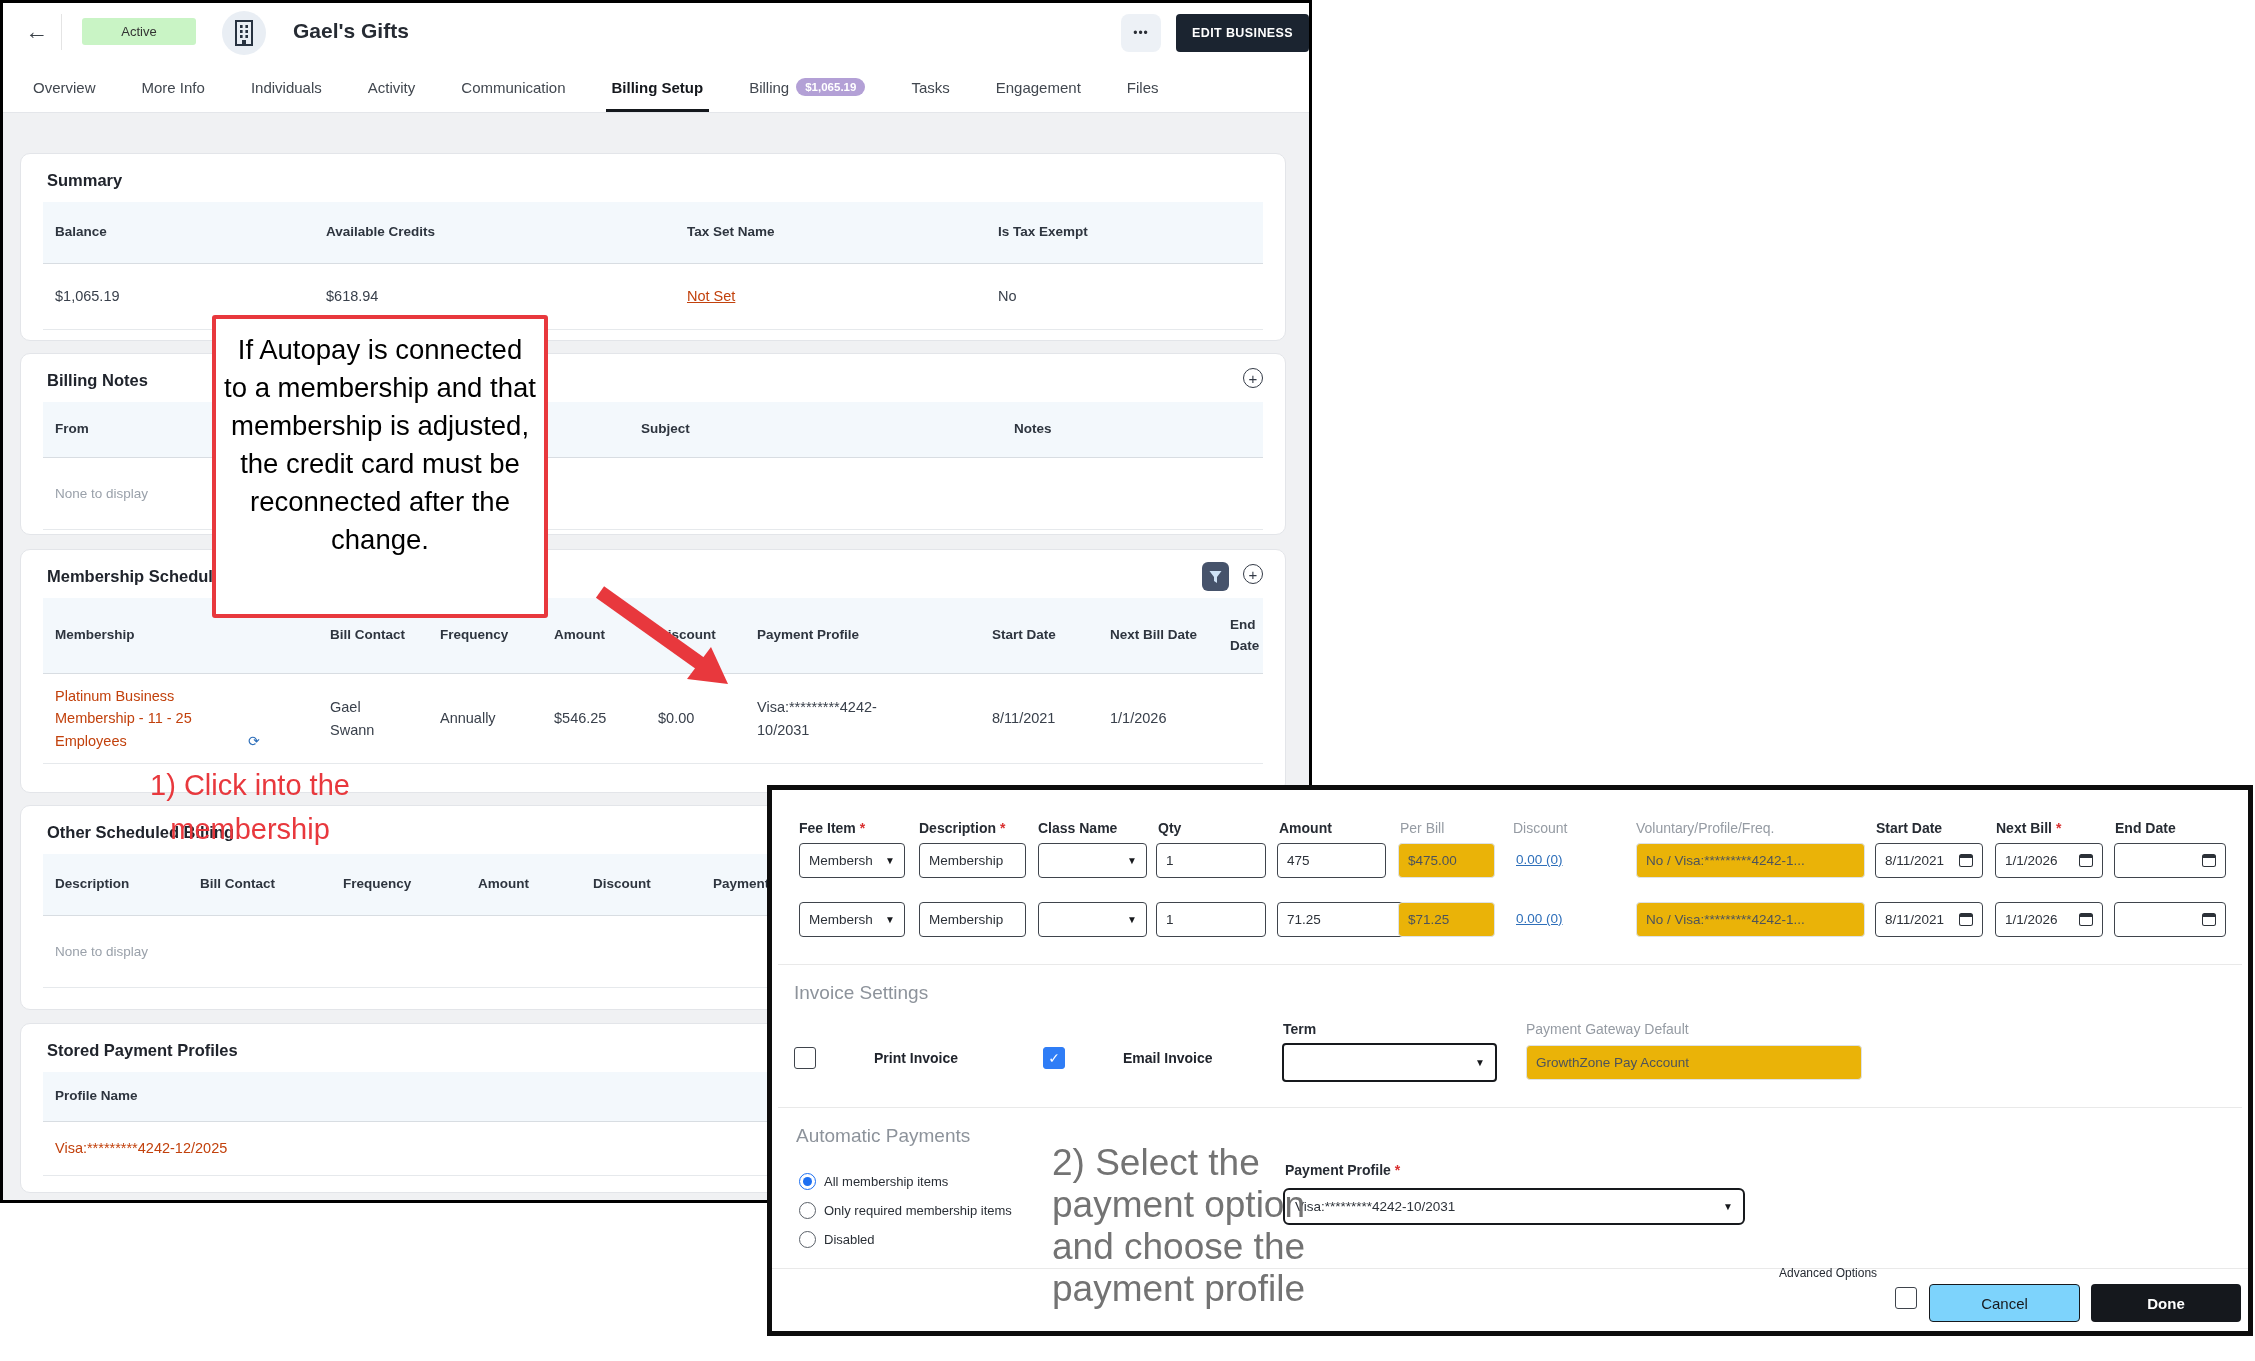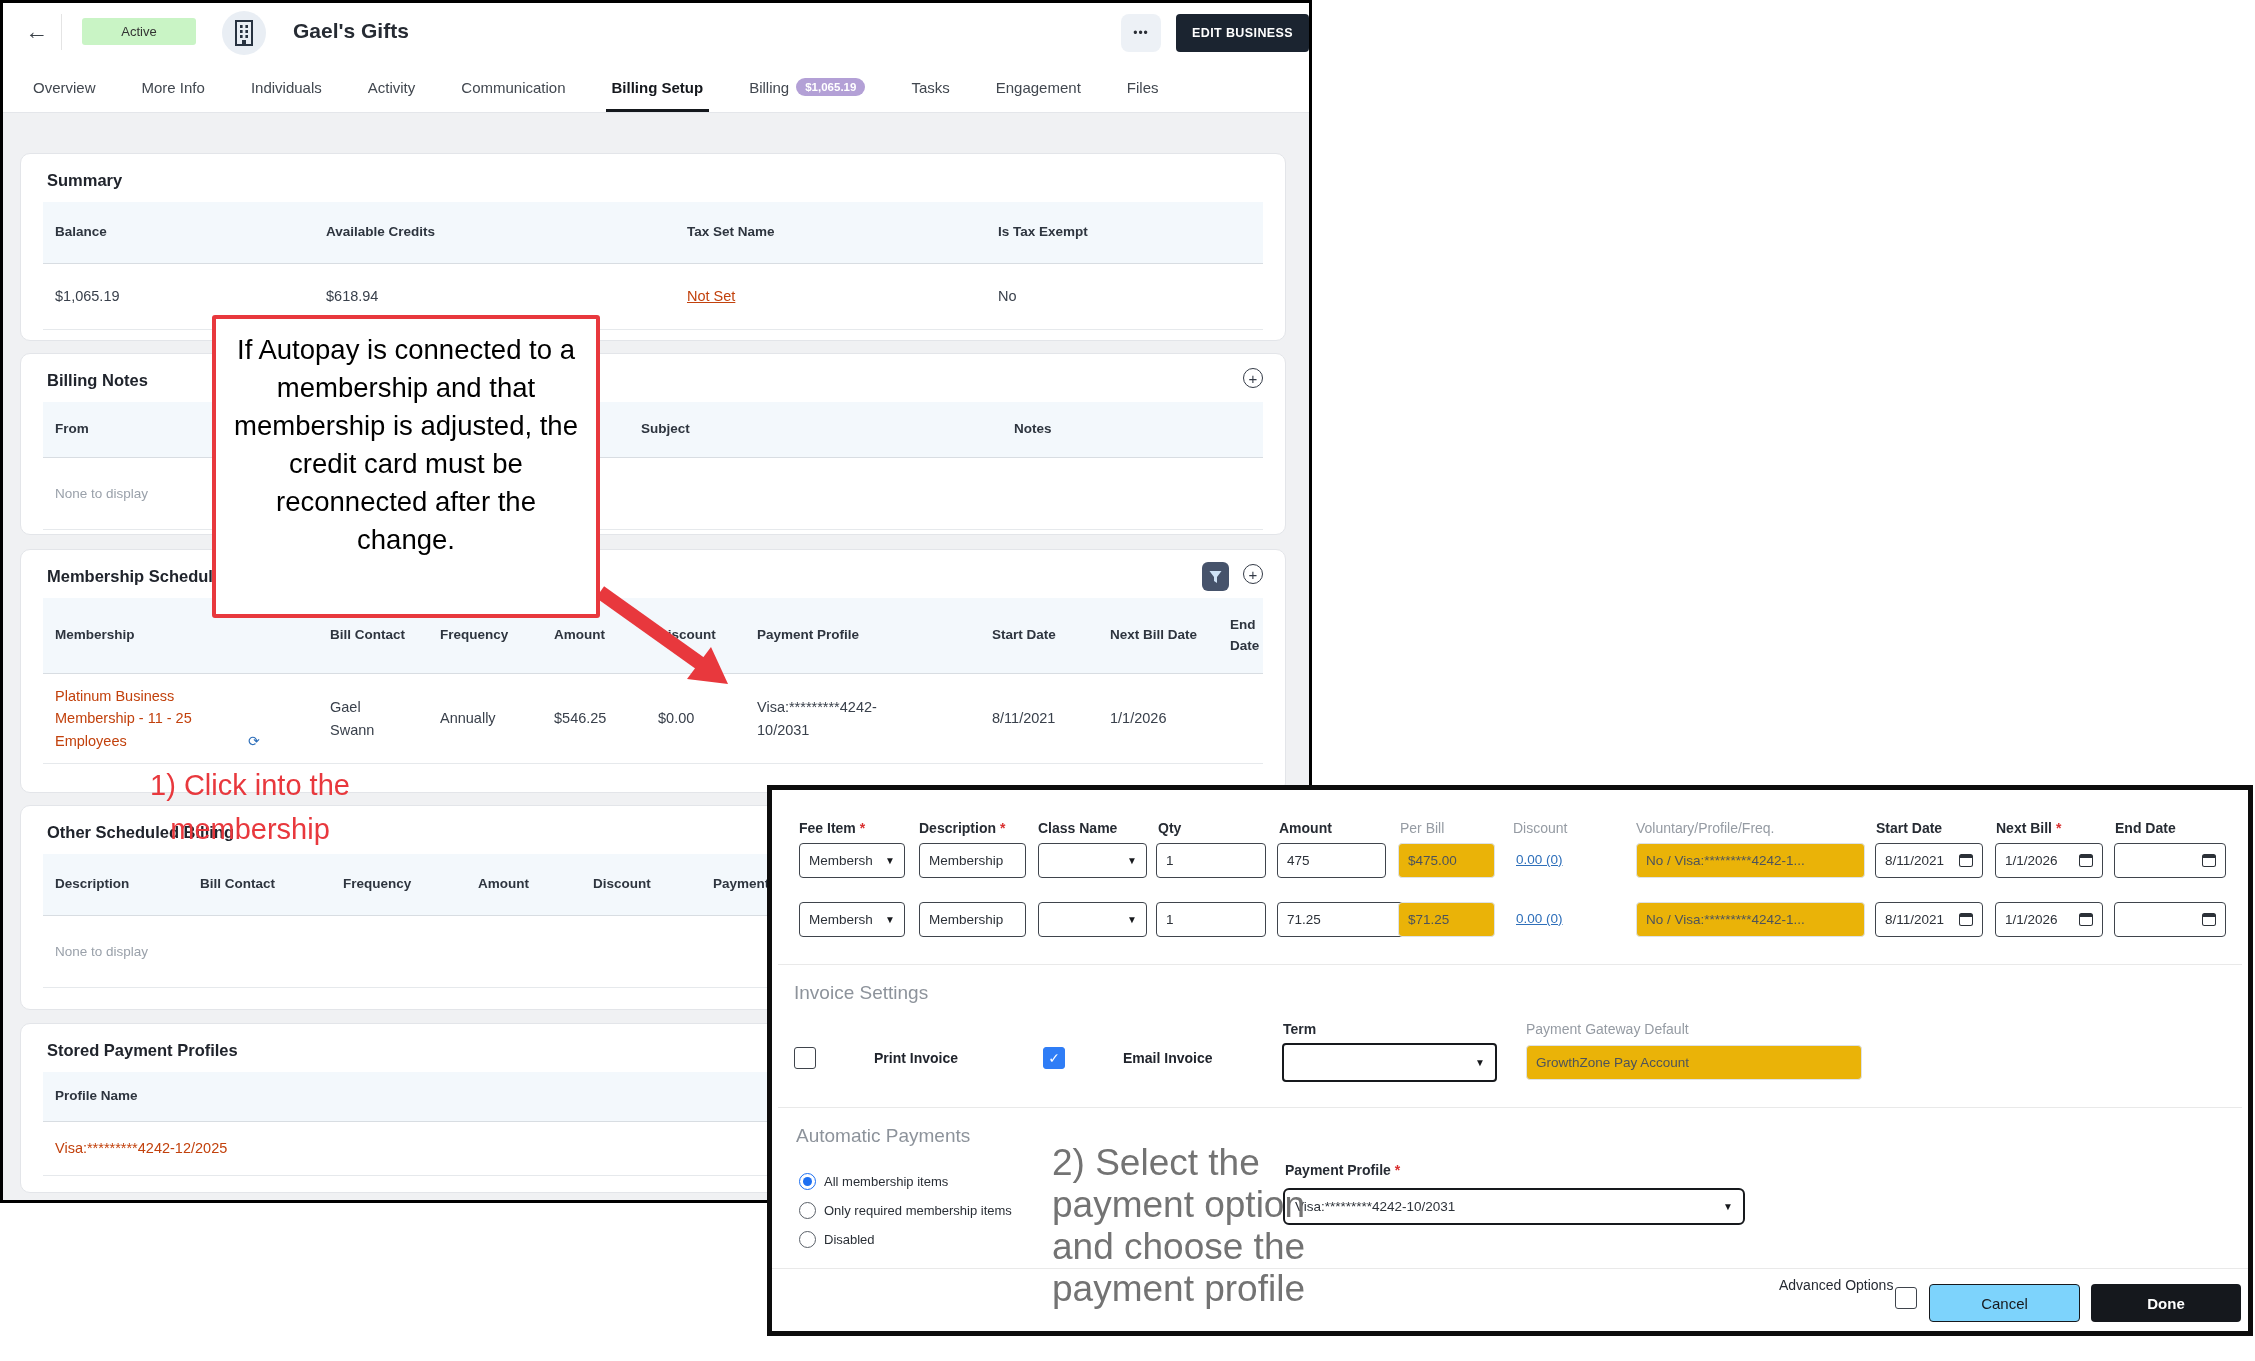--- a/index.html
+++ b/index.html
@@ -46,21 +46,21 @@
   .h76{height:76px} .h90{height:90px} .h50{height:50px} .h54{height:54px}
   a.link { color:#c2410c; text-decoration:none; cursor:pointer; }
   a.link.u { text-decoration:underline; }
   .refresh { color:#2e6fba; font-family:"DejaVu Sans",sans-serif; font-size:14px; margin-left:3px; }
   .wrap190{display:inline-block;width:190px} .wrap55{display:inline-block;width:55px} .wrap170{display:inline-block;width:170px}
 
   .icon-plus { position:absolute; top:14px; right:22px; width:20px; height:20px; border:1.6px solid #333a46; border-radius:50%; display:flex; align-items:center; justify-content:center; font-size:15px; line-height:1; color:#333a46; cursor:pointer; }
   .icon-filter { position:absolute; top:12px; right:56px; width:27px; height:29px; background:#46536b; border-radius:6px; display:flex; align-items:center; justify-content:center; cursor:pointer; }
 
   
-  .callout { position:absolute; left:212px; top:315px; width:388px; height:303px; background:#fff; border:4px solid #e8383d; border-radius:3px; z-index:30; text-align:center; font-size:27.5px; line-height:38px; color:#000; padding:12px 8px; }
+  .callout { position:absolute; left:212px; top:315px; width:336px; height:303px; background:#fff; border:4px solid #e8383d; border-radius:3px; z-index:30; text-align:center; font-size:27.5px; line-height:38px; color:#000; padding:12px 8px; }
   .arrow-svg { position:absolute; left:0; top:0; width:2255px; height:1361px; pointer-events:none; z-index:31; }
   .step1 { position:absolute; left:100px; top:763px; width:300px; z-index:32; color:#e8383d; font-size:29px; line-height:44px; text-align:center; }
   .step2 { position:absolute; left:1052px; top:1142px; width:272px; z-index:50; color:#737373; font-size:37px; line-height:42px; text-align:left; }
 
   
   .dialog { position:absolute; left:767px; top:785px; width:1486px; height:551px; background:#fff; border:5px solid #0d0d0d; z-index:40; }
   .flabel { position:absolute; font-size:14px; color:#262b33; white-space:nowrap; }
   .flabel.grey { color:#959ba3; }
   .flabel.b { font-weight:600; }
   .req { color:#d93030; margin-left:4px; font-weight:700; }
@@ -319,21 +319,21 @@
   <div class="radio" style="left:27px;top:441px"></div>
   <span class="rlabel" style="left:52px;top:442px">Disabled</span>
   <span class="flabel b" style="left:513px;top:372px"><span>Payment Profile</span><span class="req">*</span></span>
   <div class="dd" style="left:511px;top:398px;width:462px;height:37px;border-radius:6px">
       <span>Visa:*********4242-10/2031</span>
       <span class="caret">▼</span>
     </div>
 
   <div class="hr" style="top:478px;left:0;right:0"></div>
 
-  <span class="flabel" style="left:1007px;top:487px;font-size:14px">Advanced Options</span>
+  <span class="flabel" style="left:1007px;top:476px;font-size:12px">Advanced Options</span>
   <div class="cb" style="left:1123px;top:497px"></div>
   <div class="btn ghost" style="left:1157px;top:494px;width:151px">Cancel</div>
   <div class="btn dark" style="left:1319px;top:494px;width:150px">Done</div>
 </div>
 
 <div class="step2">
   <div>2) Select the</div>
   <div>payment option</div>
   <div>and choose the</div>
   <div>payment profile</div>

